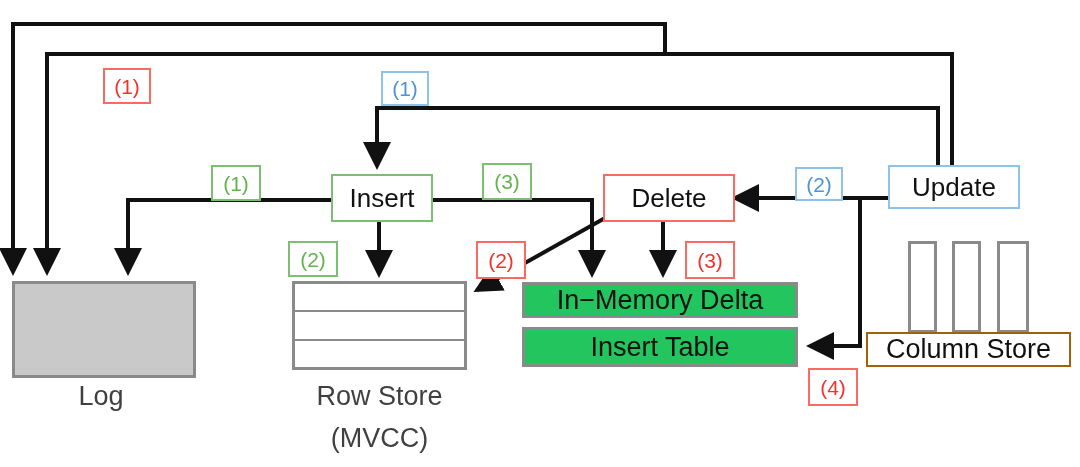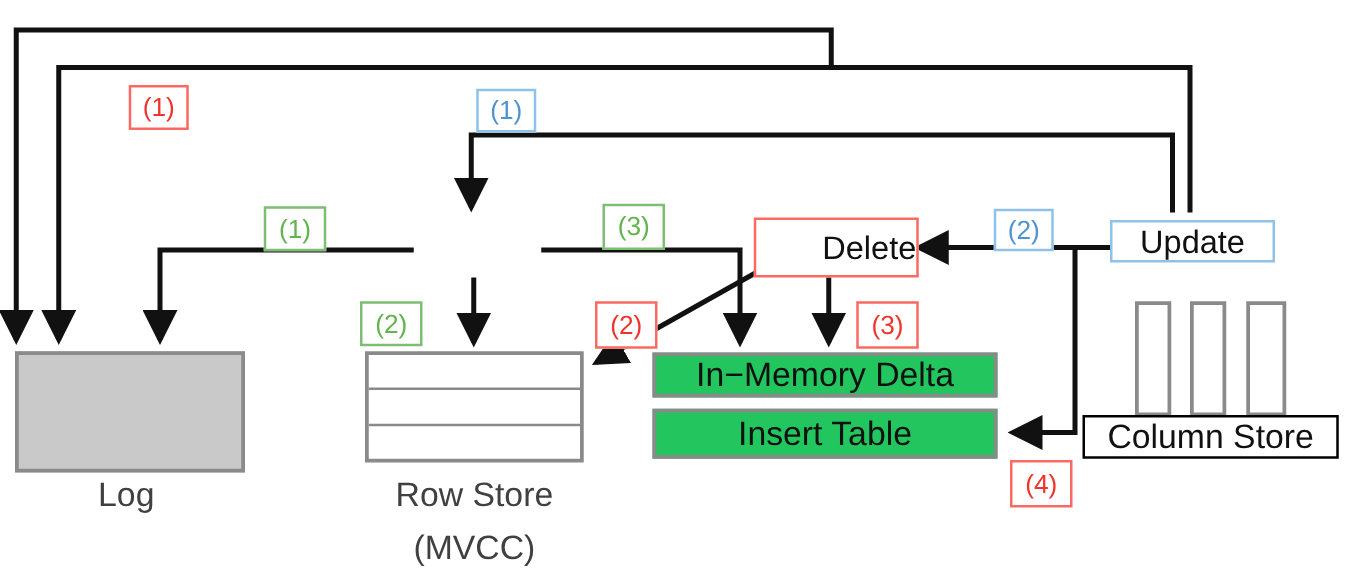--- a/index.html
+++ b/index.html
@@ -34,21 +34,20 @@
     color: #111111;
     font-size: 26px;
     line-height: 1;
     white-space: nowrap;
   }
   .op-insert {
     border: 2px solid #7CBF72;
   }
   .op-delete {
     border: 2px solid #FB6A62;
-    justify-content: flex-end;
   }
   .op-update {
     border: 2px solid #8EC2E8;
   }
   .store-box {
     border: 3px solid #8A8A8A;
     background: #22c55e;
   }
   .log-box {
     border: 3px solid #8A8A8A;
@@ -72,21 +71,21 @@
   }
   .colbar {
     position: absolute;
     box-sizing: border-box;
     border: 3px solid #8A8A8A;
     background: #ffffff;
   }
   .colstore-label {
     position: absolute;
     box-sizing: border-box;
-    border: 2px solid #000000;
+    border: 2px solid #a16207;
     background: #ffffff;
     display: flex;
     align-items: center;
     justify-content: center;
     font-size: 27px;
     color: #111111;
     white-space: nowrap;
   }
   .plain-label {
     position: absolute;
@@ -147,26 +146,29 @@
       <path d="M 433,200 L 592,200 L 592,274" marker-end="url(#ah)"></path>
 
       <path d="M 605,218 L 477,290" marker-end="url(#ah)"></path>
 
       <path d="M 663,218 L 663,274" marker-end="url(#ah)"></path>
 
       <path d="M 860,200 L 860,346 L 810,346" marker-end="url(#ah)"></path>
     </g>
   </svg>
 
+  <div class="node op-insert" style="left:331px; top:174px; width:102px; height:48px;">
+    <span>Insert</span>
+  </div>
 
   <div class="node op-delete" style="left:603px; top:174px; width:132px; height:48px;">
     <span>Delete</span>
   </div>
 
-  <div class="node op-update" style="left:888px; top:176px; width:132px; height:34px;">
+  <div class="node op-update" style="left:888px; top:165px; width:132px; height:44px;">
     <span>Update</span>
   </div>
 
   <div class="log-box" style="position:absolute; left:12px; top:281px; width:178px; height:91px;"></div>
   <div class="plain-label" style="left:12px; top:381px; width:178px;">Log</div>
 
   <div class="rowstore" style="left:292px; top:281px; width:175px; height:89px;">
     <div class="rs-row"></div>
     <div class="rs-row"></div>
     <div class="rs-row"></div>

